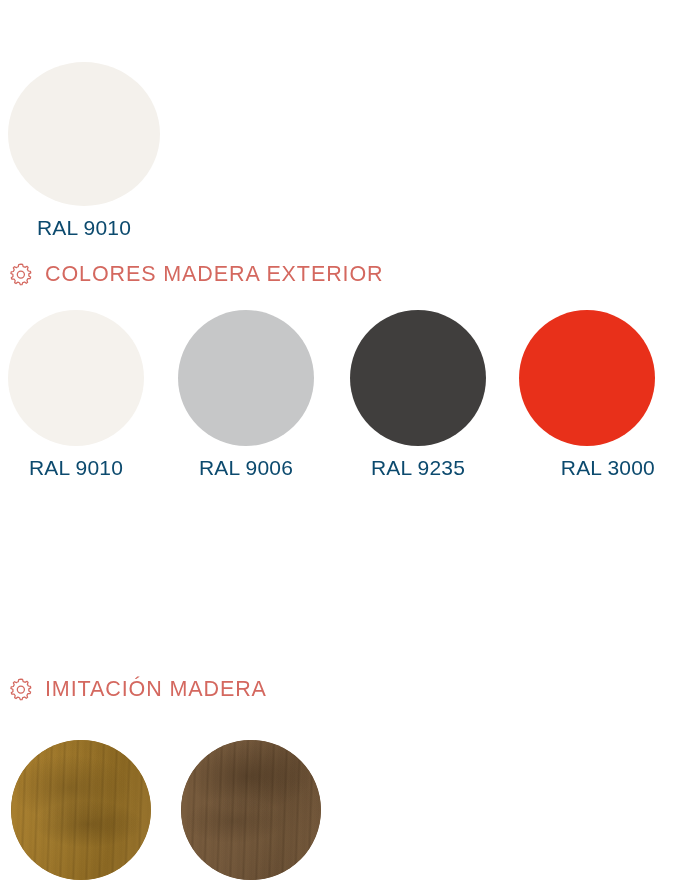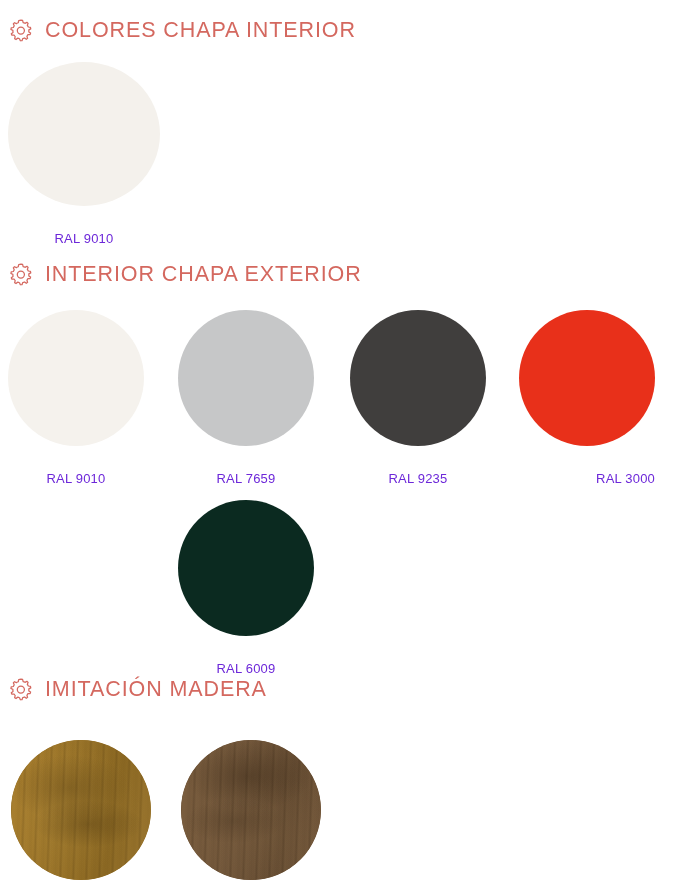--- a/index.html
+++ b/index.html
@@ -54,26 +54,26 @@
     position: absolute;
     text-align: center;
   }
   .swatch-circle {
     border-radius: 50%;
     display: block;
     margin: 0 auto;
   }
   .swatch-label {
     font-family: "Liberation Sans", sans-serif;
-    font-size: 13px;
-    color: #6d28d9;
+    font-size: 21px;
+    color: #0c4a6e;
     letter-spacing: 0.2px;
     white-space: nowrap;
     line-height: 1;
-    margin-top: 26px;
+    margin-top: 11px;
     display: block;
   }
 
   
   .wood-circle {
     border-radius: 50%;
     display: block;
     position: relative;
     overflow: hidden;
   }
@@ -81,38 +81,20 @@
     position: absolute;
     inset: 0;
     border-radius: 50%;
   }
 </style>
 </head>
 <body>
 
 <div class="page">
 
-  <div class="section-header" style="left:8px; top:16px;">
-    <span class="gear-icon">
-      <svg viewBox="0 0 26 26" xmlns="http://www.w3.org/2000/svg">
-        <g fill="none" stroke="#d4685f" stroke-width="1.25">
-          <path d="M13 2.2 L14.6 2.45 L15.15 4.55 A8.9 8.9 0 0 1 17.0 5.33 L18.92 4.32 L20.12 5.35 L19.33 7.36
-                   A8.9 8.9 0 0 1 20.3 9.0 L22.45 9.3 L22.75 10.9 L20.83 11.92 A8.9 8.9 0 0 1 20.8 13.9
-                   L22.6 15.1 L22.1 16.65 L19.95 16.6 A8.9 8.9 0 0 1 18.92 18.3 L19.6 20.35 L18.3 21.3
-                   L16.6 20.0 A8.9 8.9 0 0 1 14.7 20.65 L14.0 22.7 L12.35 22.75 L11.5 20.75
-                   A8.9 8.9 0 0 1 9.6 20.2 L8.0 21.55 L6.65 20.7 L7.2 18.6 A8.9 8.9 0 0 1 6.05 17.05
-                   L3.9 17.2 L3.3 15.67 L5.05 14.4 A8.9 8.9 0 0 1 4.9 12.42 L2.95 11.5 L3.2 9.9
-                   L5.33 9.5 A8.9 8.9 0 0 1 6.2 7.8 L5.3 5.85 L6.45 4.75 L8.42 5.65
-                   A8.9 8.9 0 0 1 10.25 4.75 L10.7 2.65 Z" stroke-linejoin="round"></path>
-          <circle cx="12.85" cy="12.6" r="3.55"></circle>
-        </g>
-      </svg>
-    </span>
-    <span class="section-title">COLORES CHAPA INTERIOR</span>
-  </div>
 
   <div class="swatch" style="left:8px; top:62px; width:152px;">
     <span class="swatch-circle" style="width:152px; height:144px; background:#f4f1ec;"></span>
     <span class="swatch-label">RAL 9010</span>
   </div>
 
   <div class="section-header" style="left:8px; top:260px;">
     <span class="gear-icon">
       <svg viewBox="0 0 26 26" xmlns="http://www.w3.org/2000/svg">
         <g fill="none" stroke="#d4685f" stroke-width="1.25">
@@ -121,48 +103,44 @@
                    L22.6 15.1 L22.1 16.65 L19.95 16.6 A8.9 8.9 0 0 1 18.92 18.3 L19.6 20.35 L18.3 21.3
                    L16.6 20.0 A8.9 8.9 0 0 1 14.7 20.65 L14.0 22.7 L12.35 22.75 L11.5 20.75
                    A8.9 8.9 0 0 1 9.6 20.2 L8.0 21.55 L6.65 20.7 L7.2 18.6 A8.9 8.9 0 0 1 6.05 17.05
                    L3.9 17.2 L3.3 15.67 L5.05 14.4 A8.9 8.9 0 0 1 4.9 12.42 L2.95 11.5 L3.2 9.9
                    L5.33 9.5 A8.9 8.9 0 0 1 6.2 7.8 L5.3 5.85 L6.45 4.75 L8.42 5.65
                    A8.9 8.9 0 0 1 10.25 4.75 L10.7 2.65 Z" stroke-linejoin="round"></path>
           <circle cx="12.85" cy="12.6" r="3.55"></circle>
         </g>
       </svg>
     </span>
-    <span class="section-title">INTERIOR CHAPA EXTERIOR</span>
+    <span class="section-title">COLORES MADERA EXTERIOR</span>
   </div>
 
   <div class="swatch" style="left:8px; top:310px; width:136px;">
     <span class="swatch-circle" style="width:136px; height:136px; background:#f5f2ed;"></span>
     <span class="swatch-label">RAL 9010</span>
   </div>
 
   <div class="swatch" style="left:178px; top:310px; width:136px;">
     <span class="swatch-circle" style="width:136px; height:136px; background:#c6c7c8;"></span>
-    <span class="swatch-label">RAL 7659</span>
+    <span class="swatch-label">RAL 9006</span>
   </div>
 
   <div class="swatch" style="left:350px; top:310px; width:136px;">
     <span class="swatch-circle" style="width:136px; height:136px; background:#403e3d;"></span>
     <span class="swatch-label">RAL 9235</span>
   </div>
 
   <div class="swatch" style="left:519px; top:310px; width:136px;text-align:right;">
     <span class="swatch-circle" style="width:136px; height:136px; background:#e8301a;"></span>
     <span class="swatch-label">RAL 3000</span>
   </div>
 
 
-  <div class="swatch" style="left:178px; top:500px; width:136px;">
-    <span class="swatch-circle" style="width:136px; height:136px; background:#0b2a20;"></span>
-    <span class="swatch-label">RAL 6009</span>
-  </div>
 
 
   <div class="section-header" style="left:8px; top:675px;justify-content:space-between;">
     <span class="gear-icon">
       <svg viewBox="0 0 26 26" xmlns="http://www.w3.org/2000/svg">
         <g fill="none" stroke="#d4685f" stroke-width="1.25">
           <path d="M13 2.2 L14.6 2.45 L15.15 4.55 A8.9 8.9 0 0 1 17.0 5.33 L18.92 4.32 L20.12 5.35 L19.33 7.36
                    A8.9 8.9 0 0 1 20.3 9.0 L22.45 9.3 L22.75 10.9 L20.83 11.92 A8.9 8.9 0 0 1 20.8 13.9
                    L22.6 15.1 L22.1 16.65 L19.95 16.6 A8.9 8.9 0 0 1 18.92 18.3 L19.6 20.35 L18.3 21.3
                    L16.6 20.0 A8.9 8.9 0 0 1 14.7 20.65 L14.0 22.7 L12.35 22.75 L11.5 20.75

